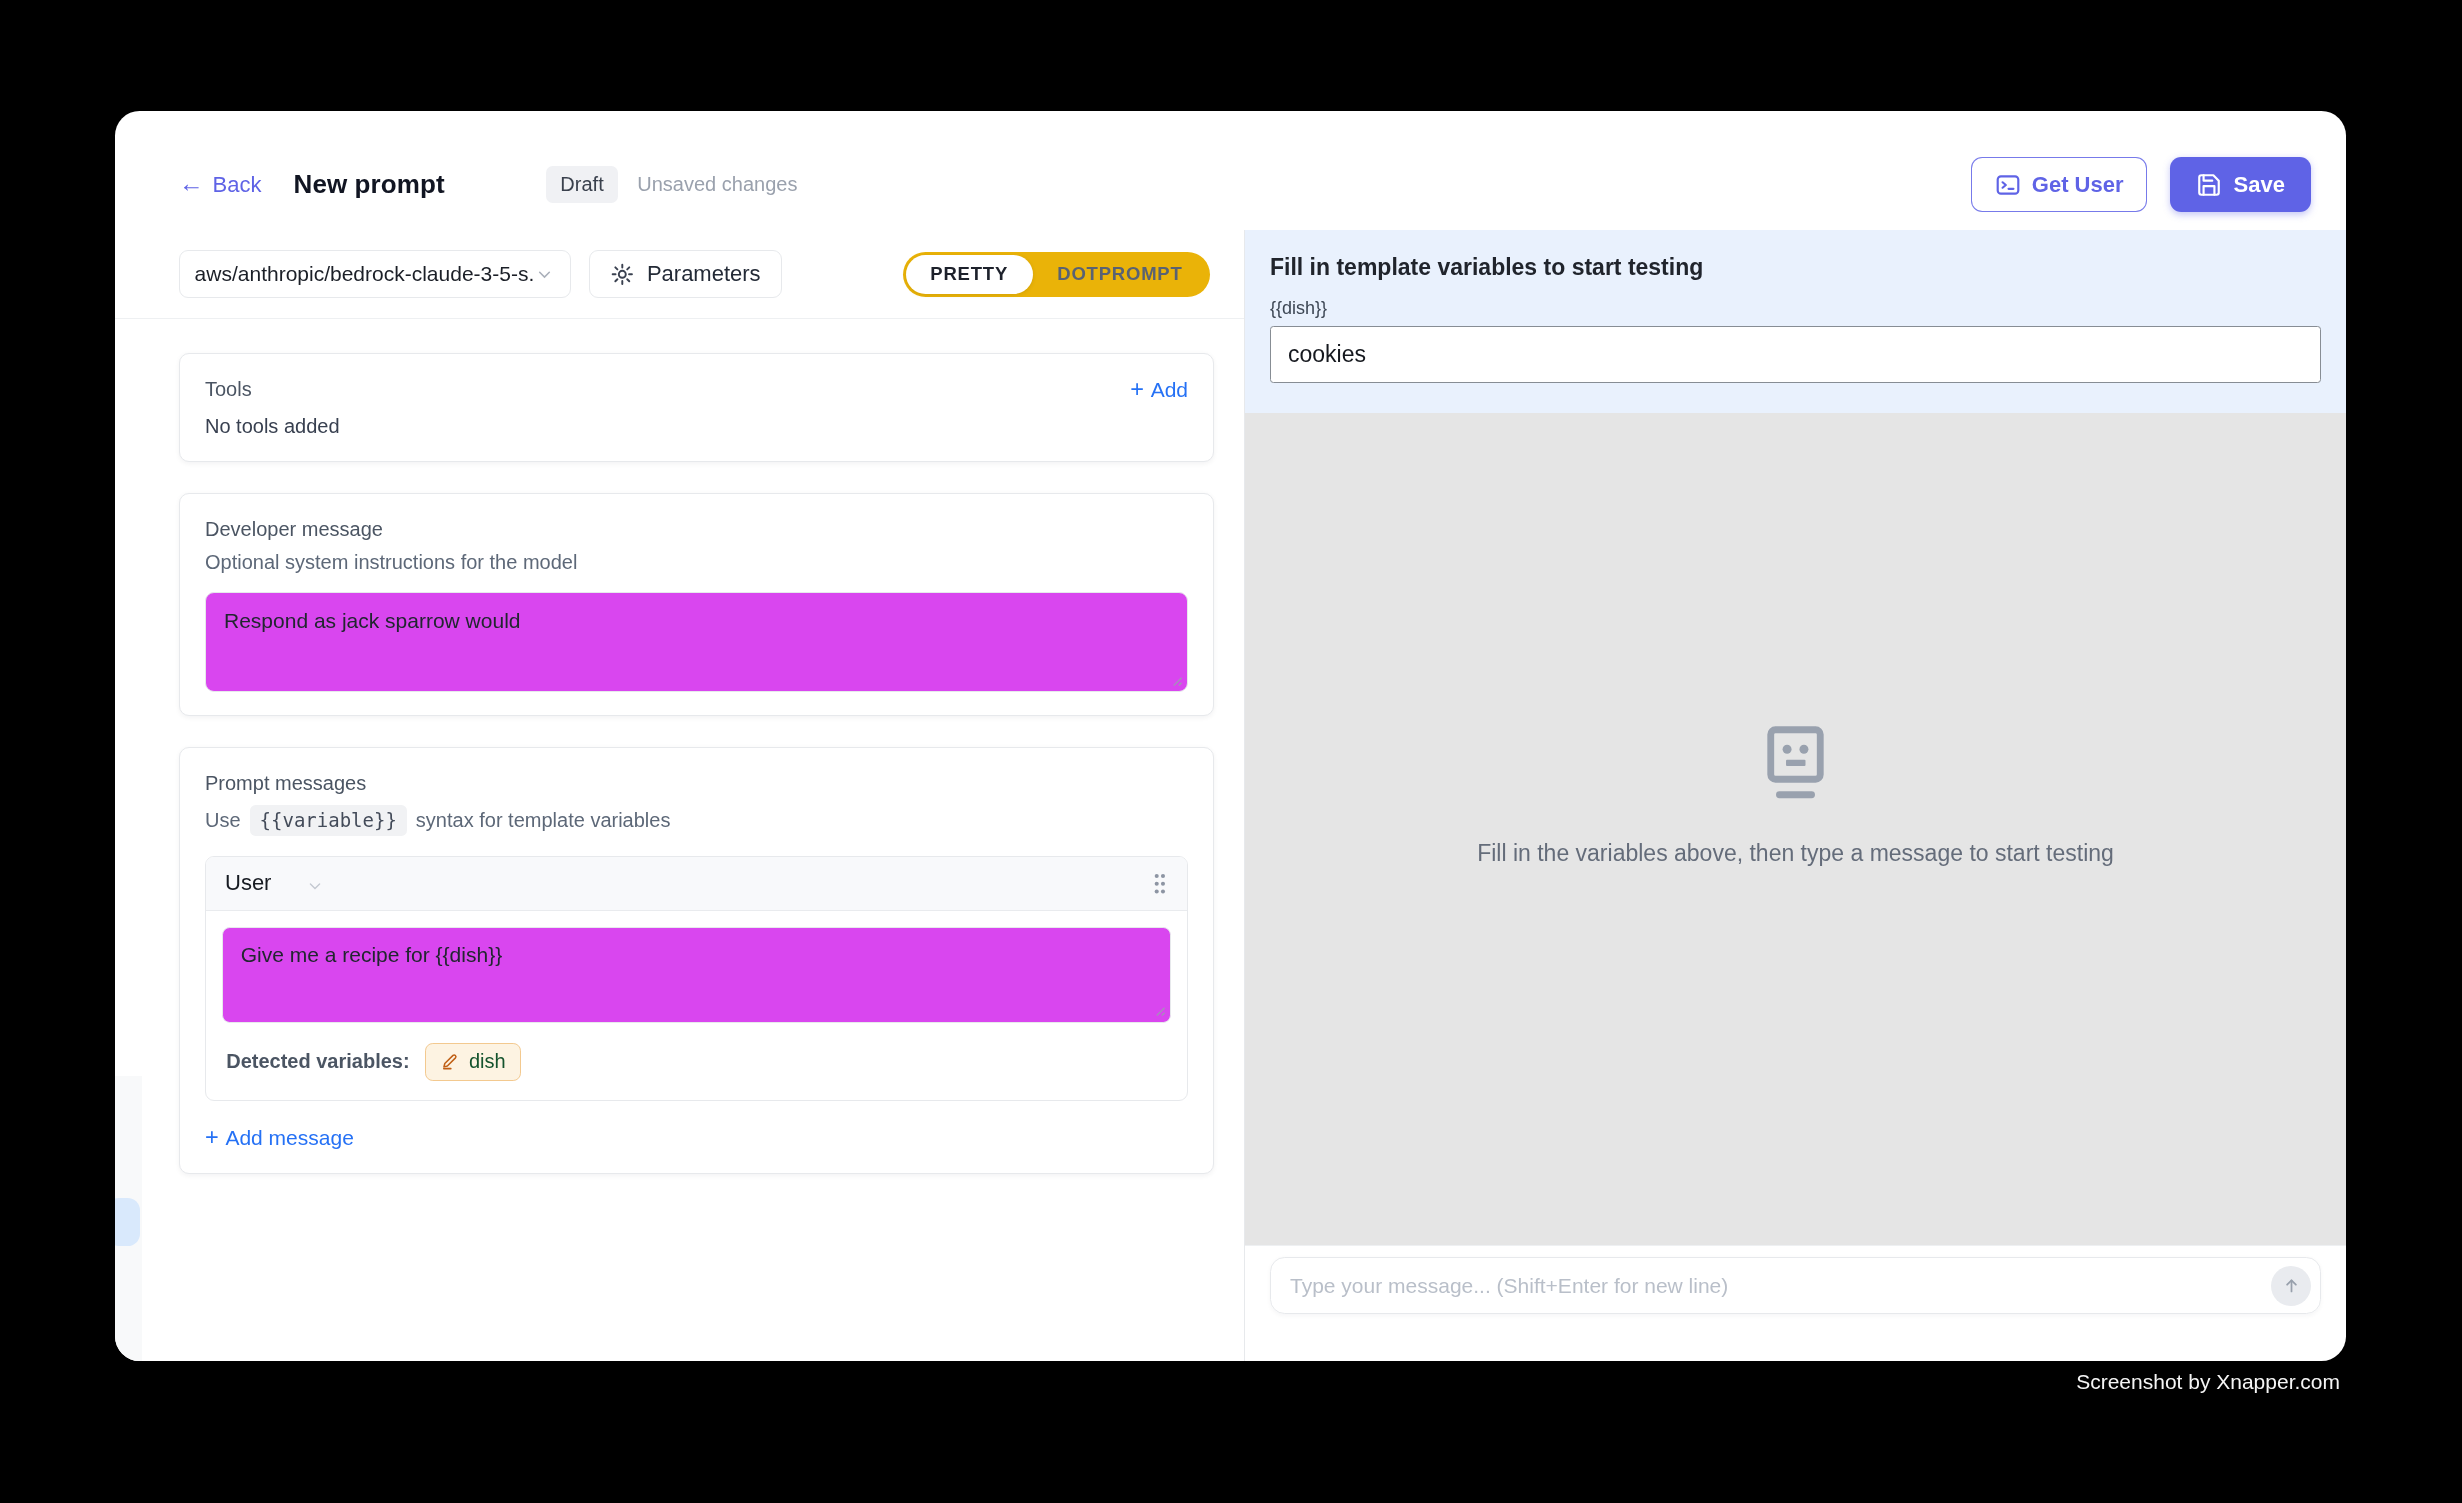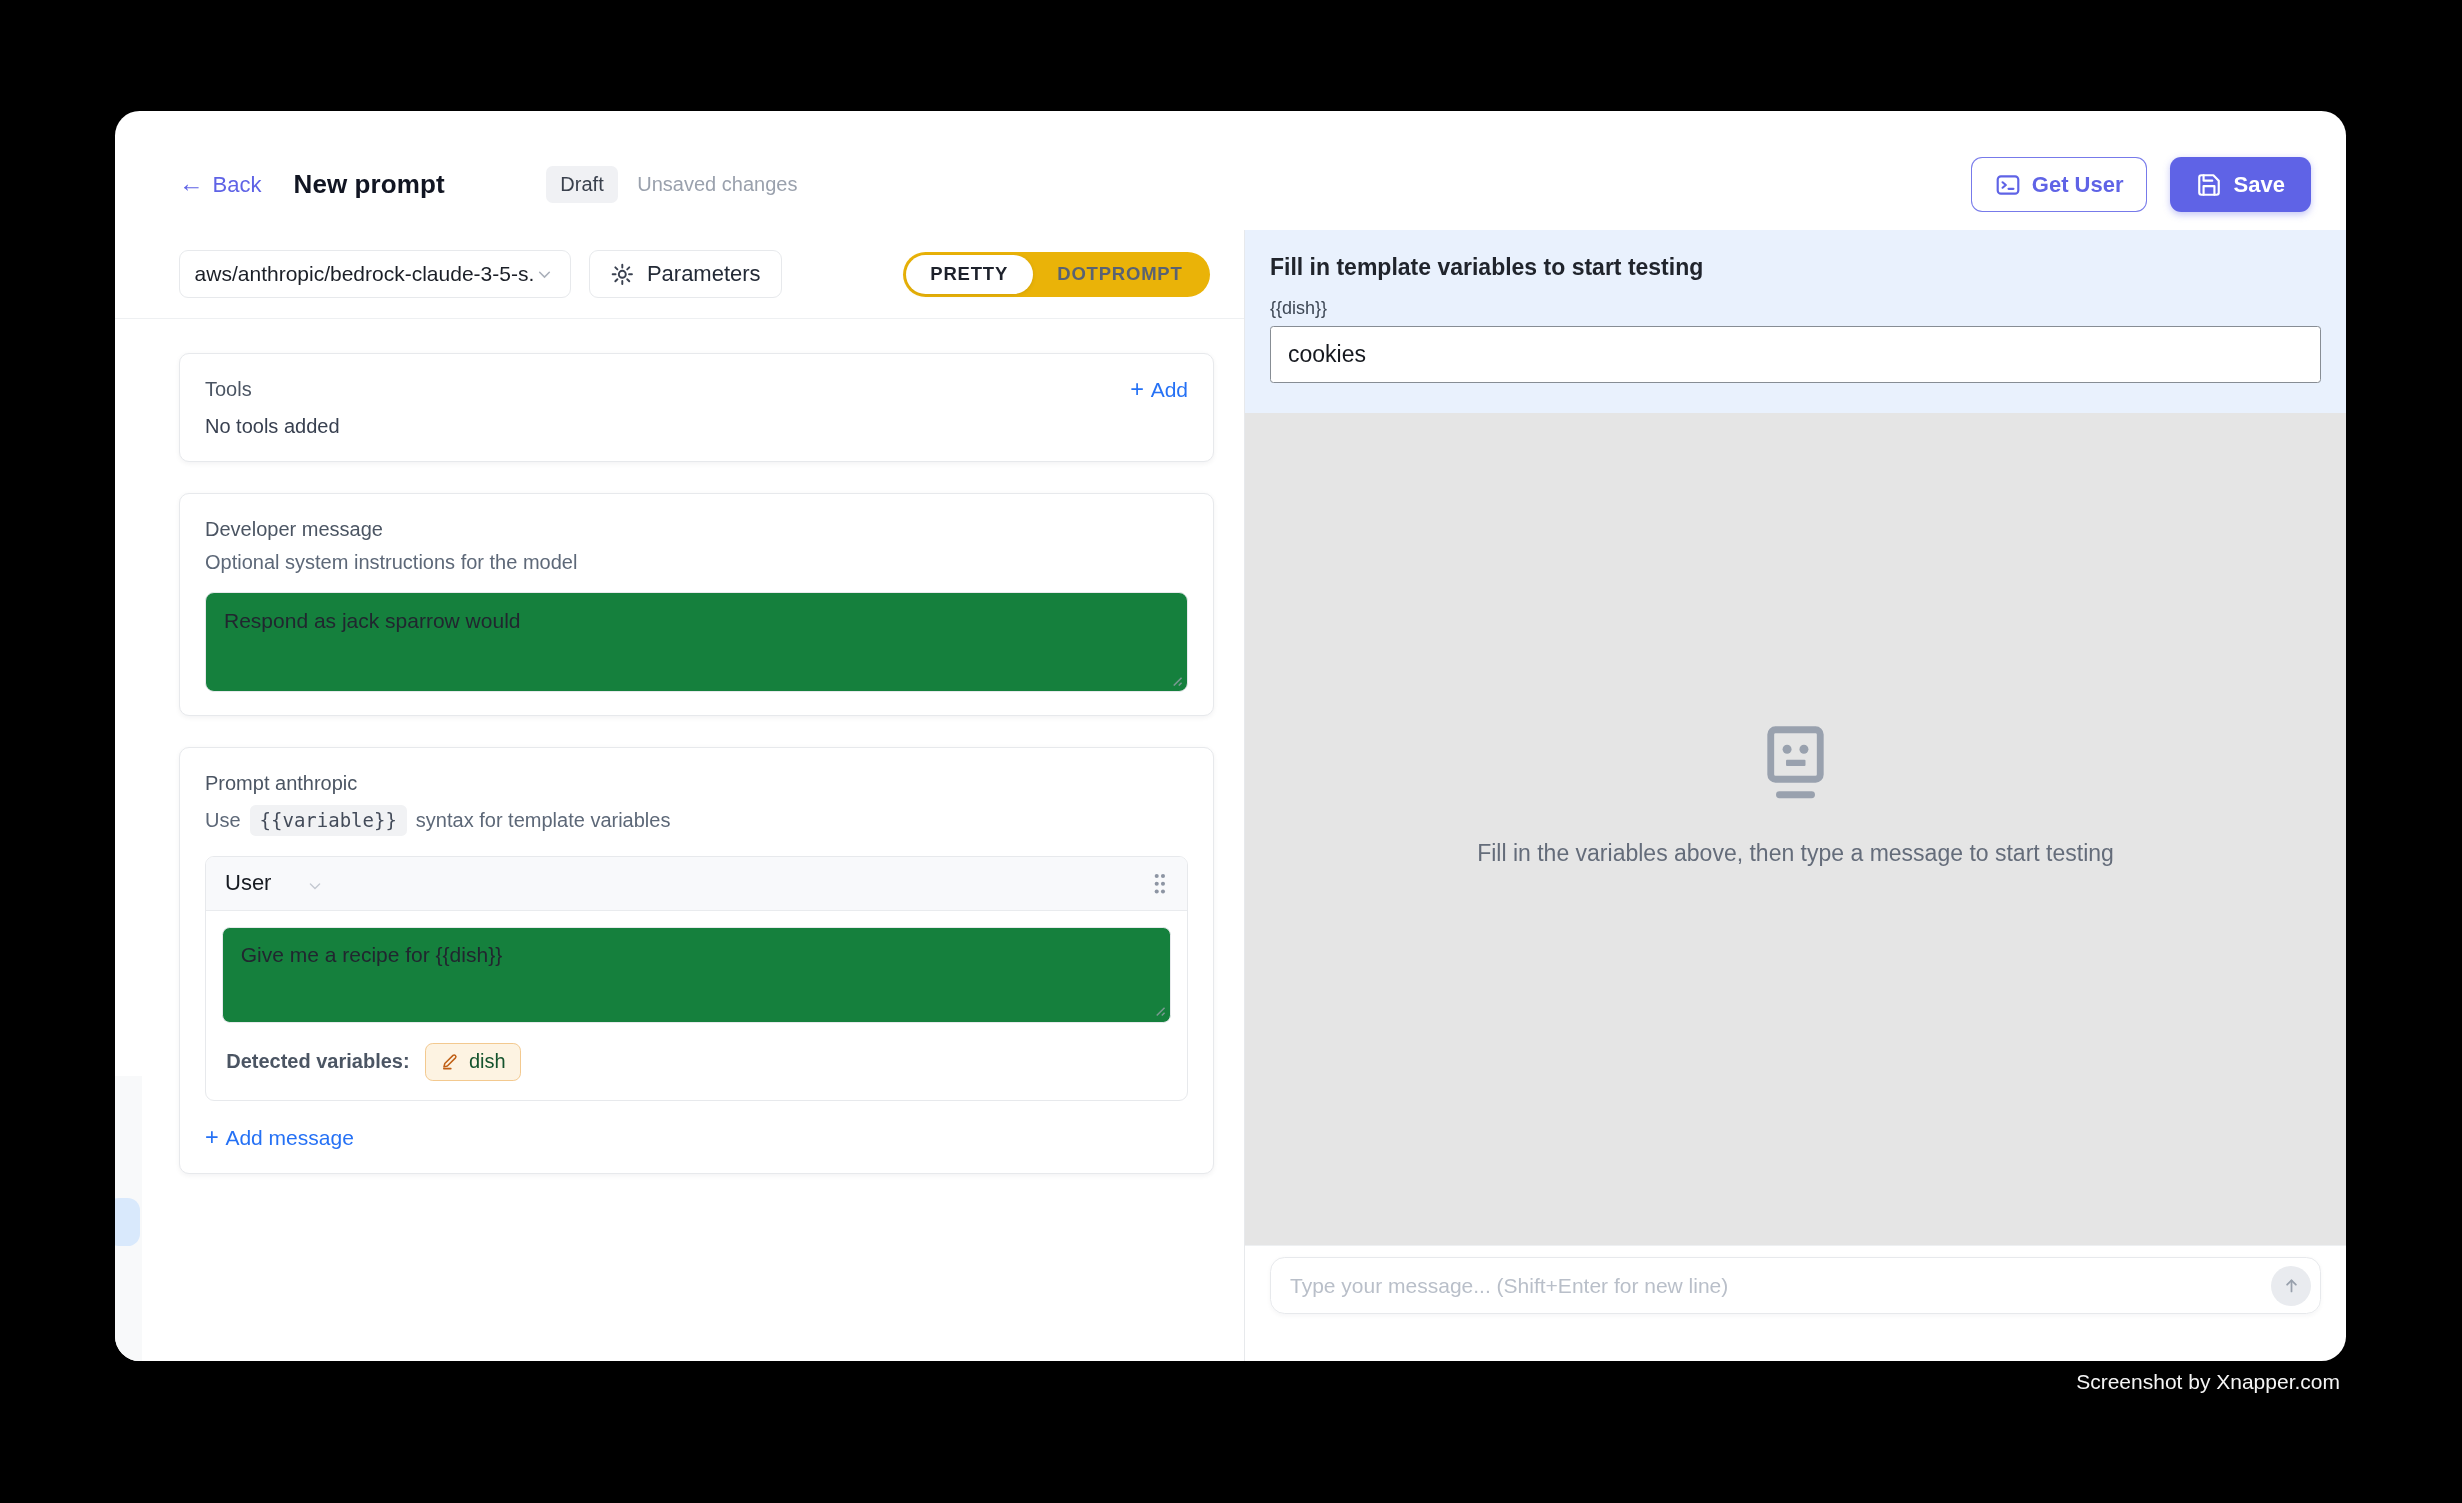--- a/index.html
+++ b/index.html
@@ -51,21 +51,21 @@
   
   .cards{padding:34px 30px 0 64px;display:flex;flex-direction:column;gap:31px;}
   .ecard{border:1.1px solid var(--border);border-radius:10px;background:#fff;box-shadow:0 1.1px 5.6px rgba(16,24,40,.05);padding:23.5px 25px;}
   .ecard-title{font-size:20px;color:var(--label);}
   .ecard-sub{margin-top:10px;font-size:20px;color:var(--muted);display:flex;align-items:center;gap:9px;flex-wrap:wrap;}
   .row-between{display:flex;align-items:center;justify-content:space-between;}
   .link{display:flex;align-items:center;gap:6.7px;color:var(--link);font-size:21px;font-weight:500;cursor:pointer;}
   .link .plus{font-size:23.5px;line-height:1;}
   .empty-note{margin-top:13.4px;font-size:20px;color:#384050;}
 
-  .ta-box{position:relative;border:1.1px solid var(--border);border-radius:9px;background:#15803d;}
+  .ta-box{position:relative;border:1.1px solid var(--border);border-radius:9px;background:#d946ef;}
   .ta-box textarea{width:100%;height:100%;border:none;outline:none;resize:none;background:transparent;font-family:"Liberation Sans","DejaVu Sans",sans-serif;font-size:21px;color:#21262f;padding:15.7px 18px;}
   .ta-corner{position:absolute;right:4.5px;bottom:4.5px;opacity:.75;}
 
   .code-chip{font-family:"DejaVu Sans Mono","Liberation Mono",monospace;font-size:19px;background:#f1f2f4;color:#434b59;border-radius:5.6px;padding:4.5px 10px;}
 
   .msg-block{margin-top:20px;border:1.1px solid var(--border);border-radius:9px;overflow:hidden;}
   .msg-head{height:54px;background:#f8f9fb;border-bottom:1.1px solid #e9ebee;display:flex;align-items:center;padding:0 19px;}
   .role{font-size:22px;color:#171b22;font-weight:500;cursor:pointer;display:flex;align-items:flex-end;gap:34px;}
   .drag{margin-left:auto;cursor:grab;display:flex;}
   .msg-body{padding:15.7px 15.7px 19px;}
@@ -173,21 +173,21 @@
             <div class="ecard-sub">Optional system instructions for the model</div>
             <div class="ta-box" style="margin-top:18px;height:100px;">
               <textarea spellcheck="false" style="">Respond as jack sparrow would</textarea>
               <svg class="ta-corner" width="15.7" height="15.7" viewBox="0 0 14 14" fill="none" stroke="#9aa1ad" stroke-width="1.4">
                   <path d="M13 6L6 13M13 10.5L10.5 13"></path>
                 </svg>
             </div>
           </div>
 
           <div class="ecard">
-            <div class="ecard-title">Prompt anthropic</div>
+            <div class="ecard-title">Prompt messages</div>
             <div class="ecard-sub">
               <span>Use</span>
               <span class="code-chip">{{variable}}</span>
               <span>syntax for template variables</span>
             </div>
 
             <div class="msg-block">
               <div class="msg-head">
                 <div class="role">
                   <span>User</span>

